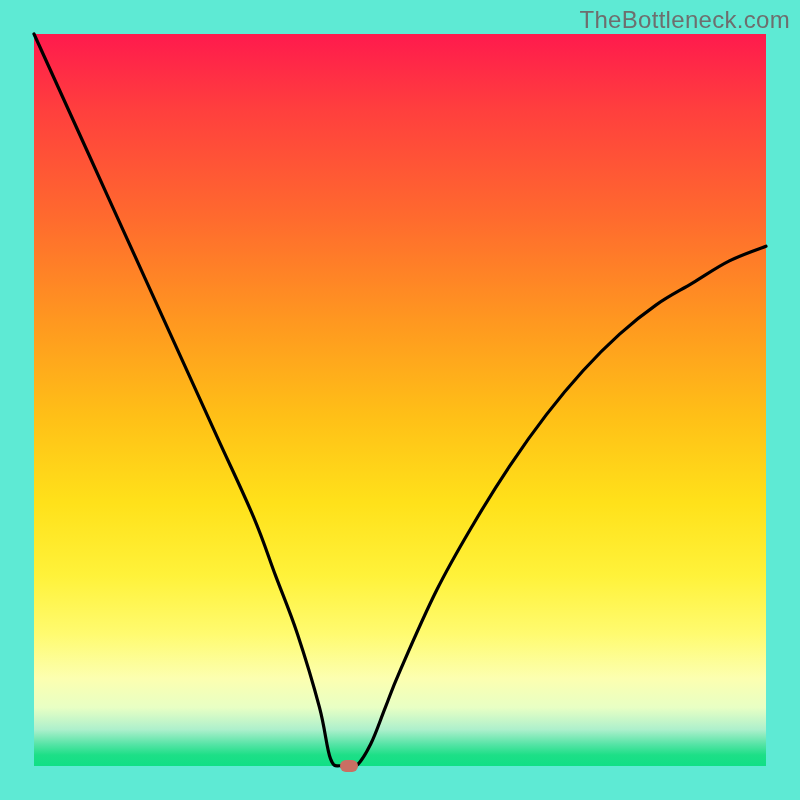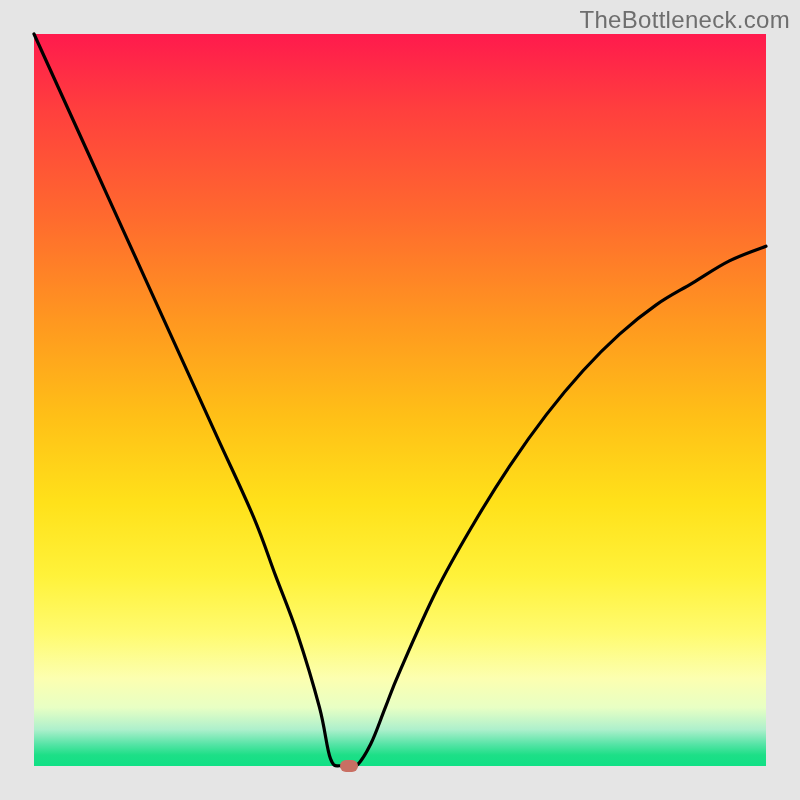--- a/index.html
+++ b/index.html
@@ -10,21 +10,21 @@
     background: #000;
     overflow: hidden;
     font-family: Arial, Helvetica, sans-serif;
   }
   .frame {
     position: absolute;
     top: 0;
     left: 0;
     width: 800px;
     height: 800px;
-    background: #e5e5e5;
+    background: #5eead4;
   }
   .plot {
     position: absolute;
     top: 34px;
     left: 34px;
     width: 732px;
     height: 732px;
     background: linear-gradient(to bottom,
       #ff1a4d 0%,
       #ff3e3e 10%,

